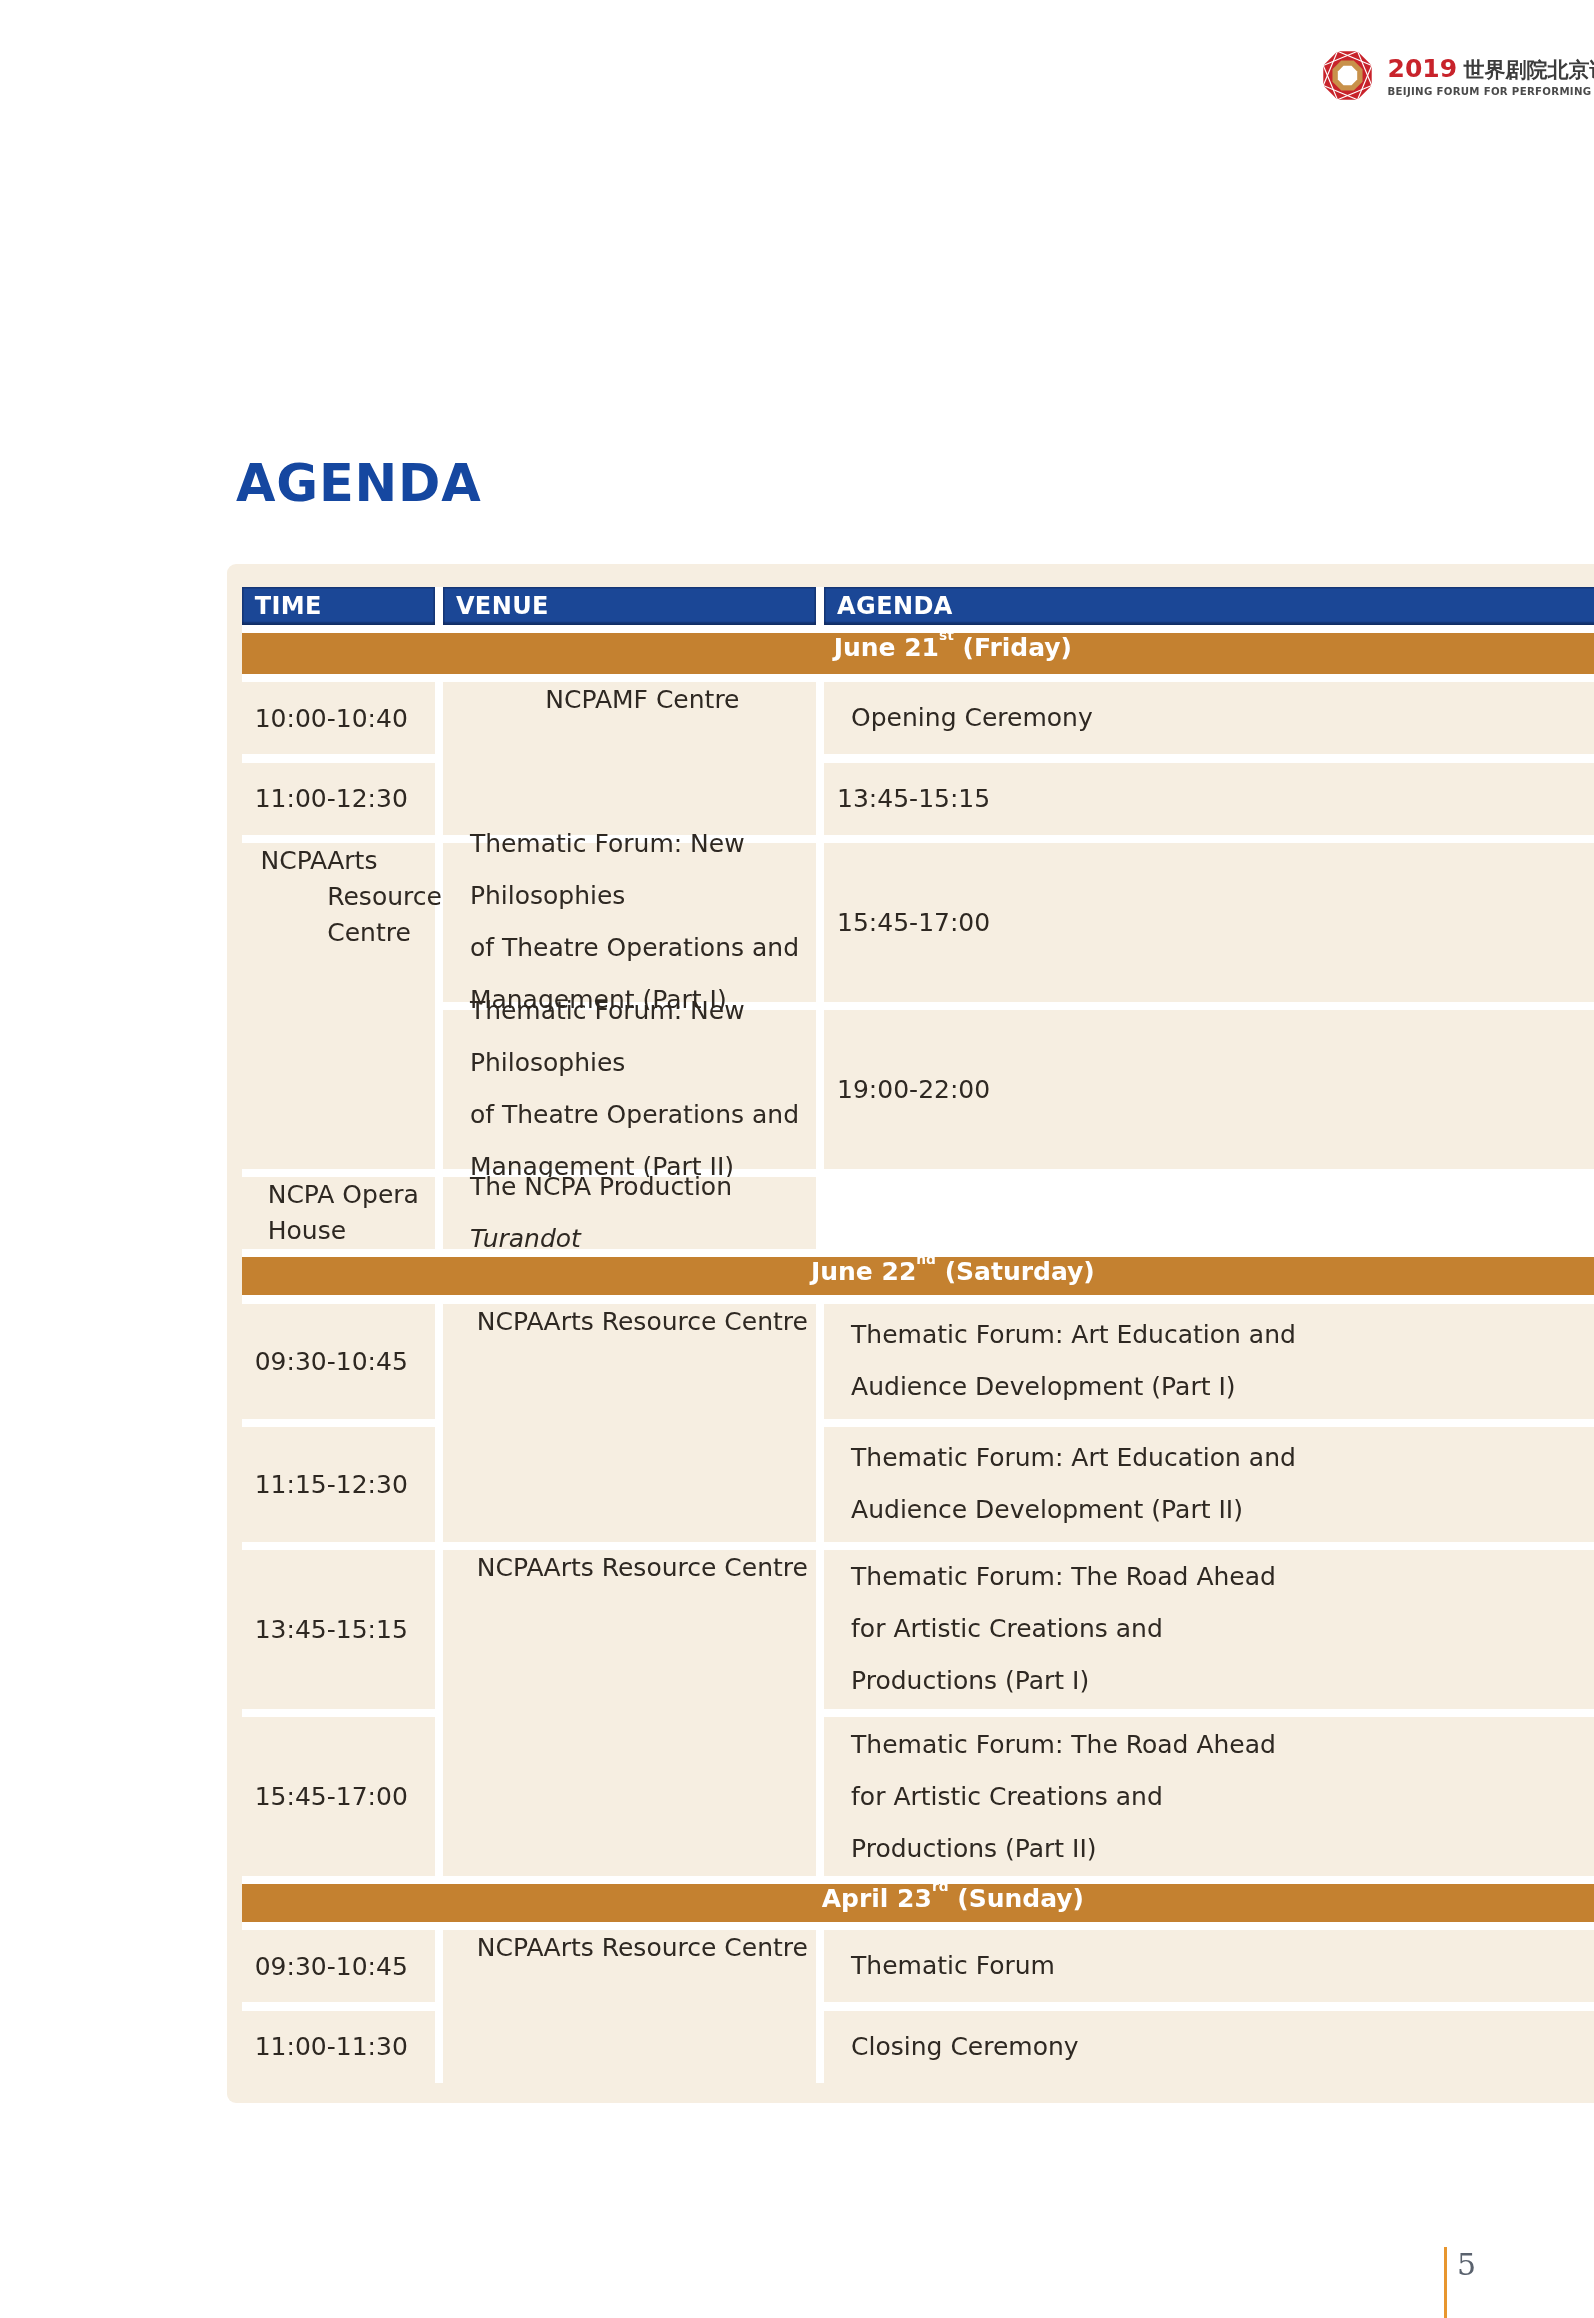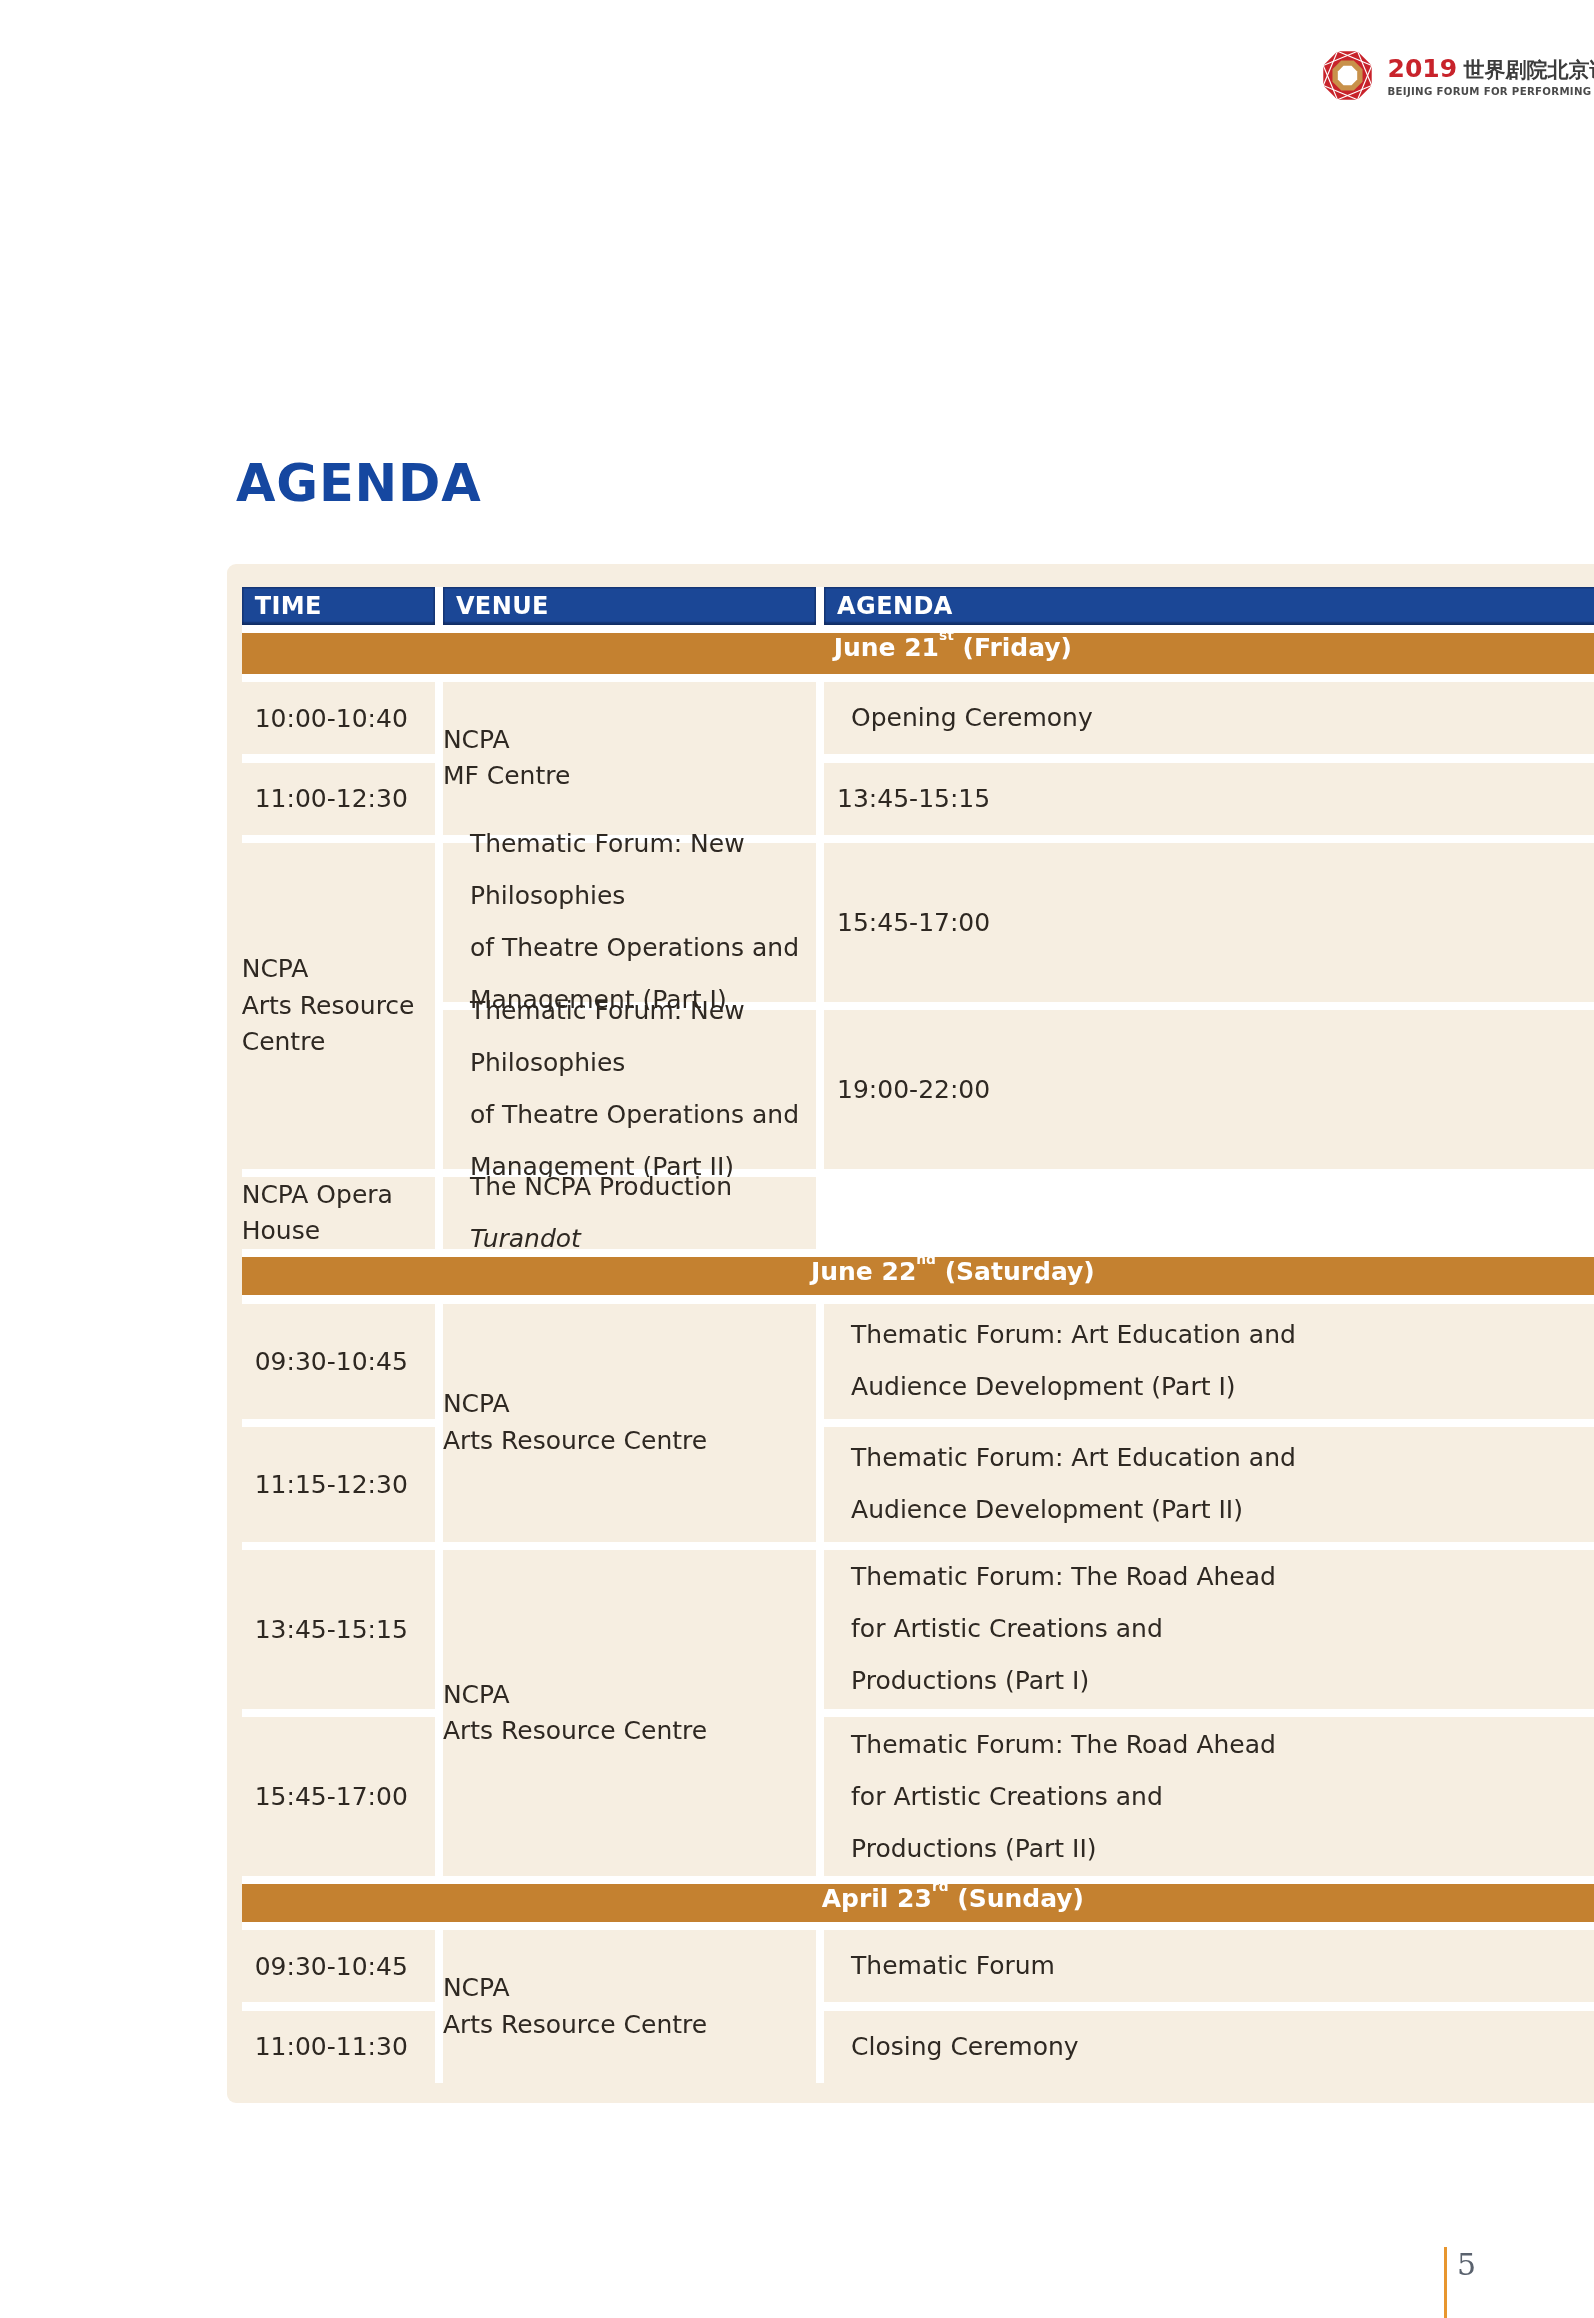--- a/index.html
+++ b/index.html
@@ -57,21 +57,21 @@
     display:flex; justify-content:center;
     white-space:pre;
   }
   .day-band sup { font-size:0.55em; vertical-align:baseline; position:relative; top:-0.45em; font-weight:bold; }
 
   .time-cell {
     display:flex; align-items:center; padding-left:13px;
     font-size:25px; color:#2e2822;
   }
   .venue-cell {
-    display:flex; flex-direction:column; justify-content:center; padding-left:0;
+    display:flex; flex-direction:row; justify-content:center; padding-left:26px;
     font-size:25px; color:#2e2822; line-height:1.45;
   }
   .agenda-cell {
     display:flex; align-items:center; padding-left:27px; padding-right:16.4px;
     font-size:25px; color:#2e2822;
   }
   .agenda-cell .txt { white-space:pre-line; line-height:2.08; }
   .agenda-cell .italic { font-style:italic; }
   .span2 { grid-row:span 2; }
 

